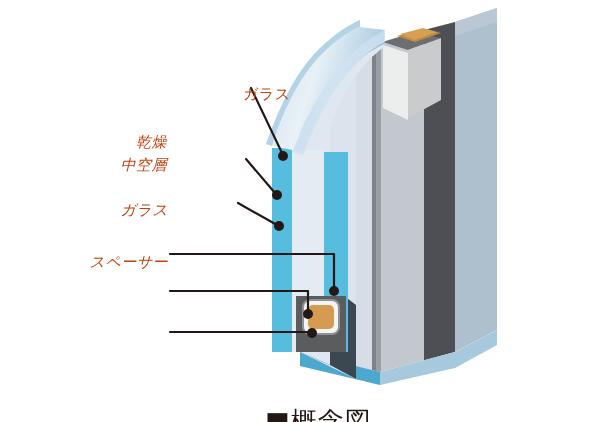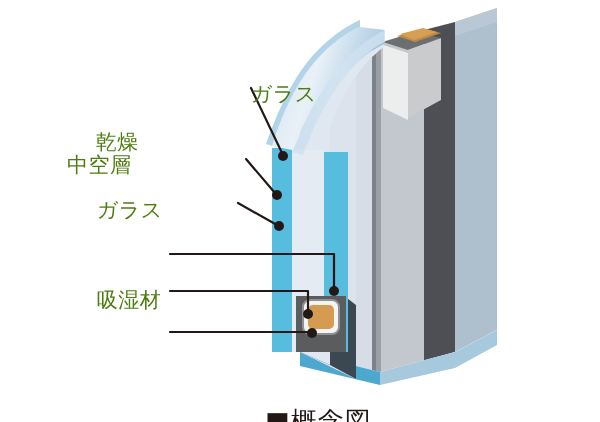--- a/index.html
+++ b/index.html
@@ -24,29 +24,30 @@
   svg.diagram {
     position: absolute;
     left: 0;
     top: 0;
     width: 600px;
     height: 422px;
     display: block;
   }
   .label-text {
     position: absolute;
-    color: #4d7c0f;
-    font-size: 21px;
+    color: #c2410c;
+    font-size: 15px;
     line-height: 23px;
     letter-spacing: 0.5px;
     white-space: pre;
     font-family: "DejaVu Sans", "Liberation Sans", sans-serif;
   }
   .label-right {
-    text-align: left;
+    text-align: right;
+    font-style: italic;
   }
   #caption {
     position: absolute;
     left: 0;
     top: 374px;
     width: 600px;
     text-align: center;
     color: #231815;
     font-size: 26px;
     letter-spacing: 1px;
@@ -269,23 +270,23 @@
 
   <div class="label-text label-right" style="left:67px; top:108px; width:100px;">
     <span>乾燥
 中空層</span>
   </div>
 
   <div class="label-text label-right" style="left:68px; top:176px; width:100px;">
     <span>ガラス</span>
   </div>
 
-
-  <div class="label-text label-right" style="left:68px; top:266px; width:100px;">
-    <span>吸湿材</span>
-  </div>
+  <div class="label-text label-right" style="left:58px; top:228px; width:110px;">
+    <span>スペーサー</span>
+  </div>
+
 
 
   <div id="caption">
     <span>■概念図</span>
   </div>
 
 </div>
 
 </body></html>

